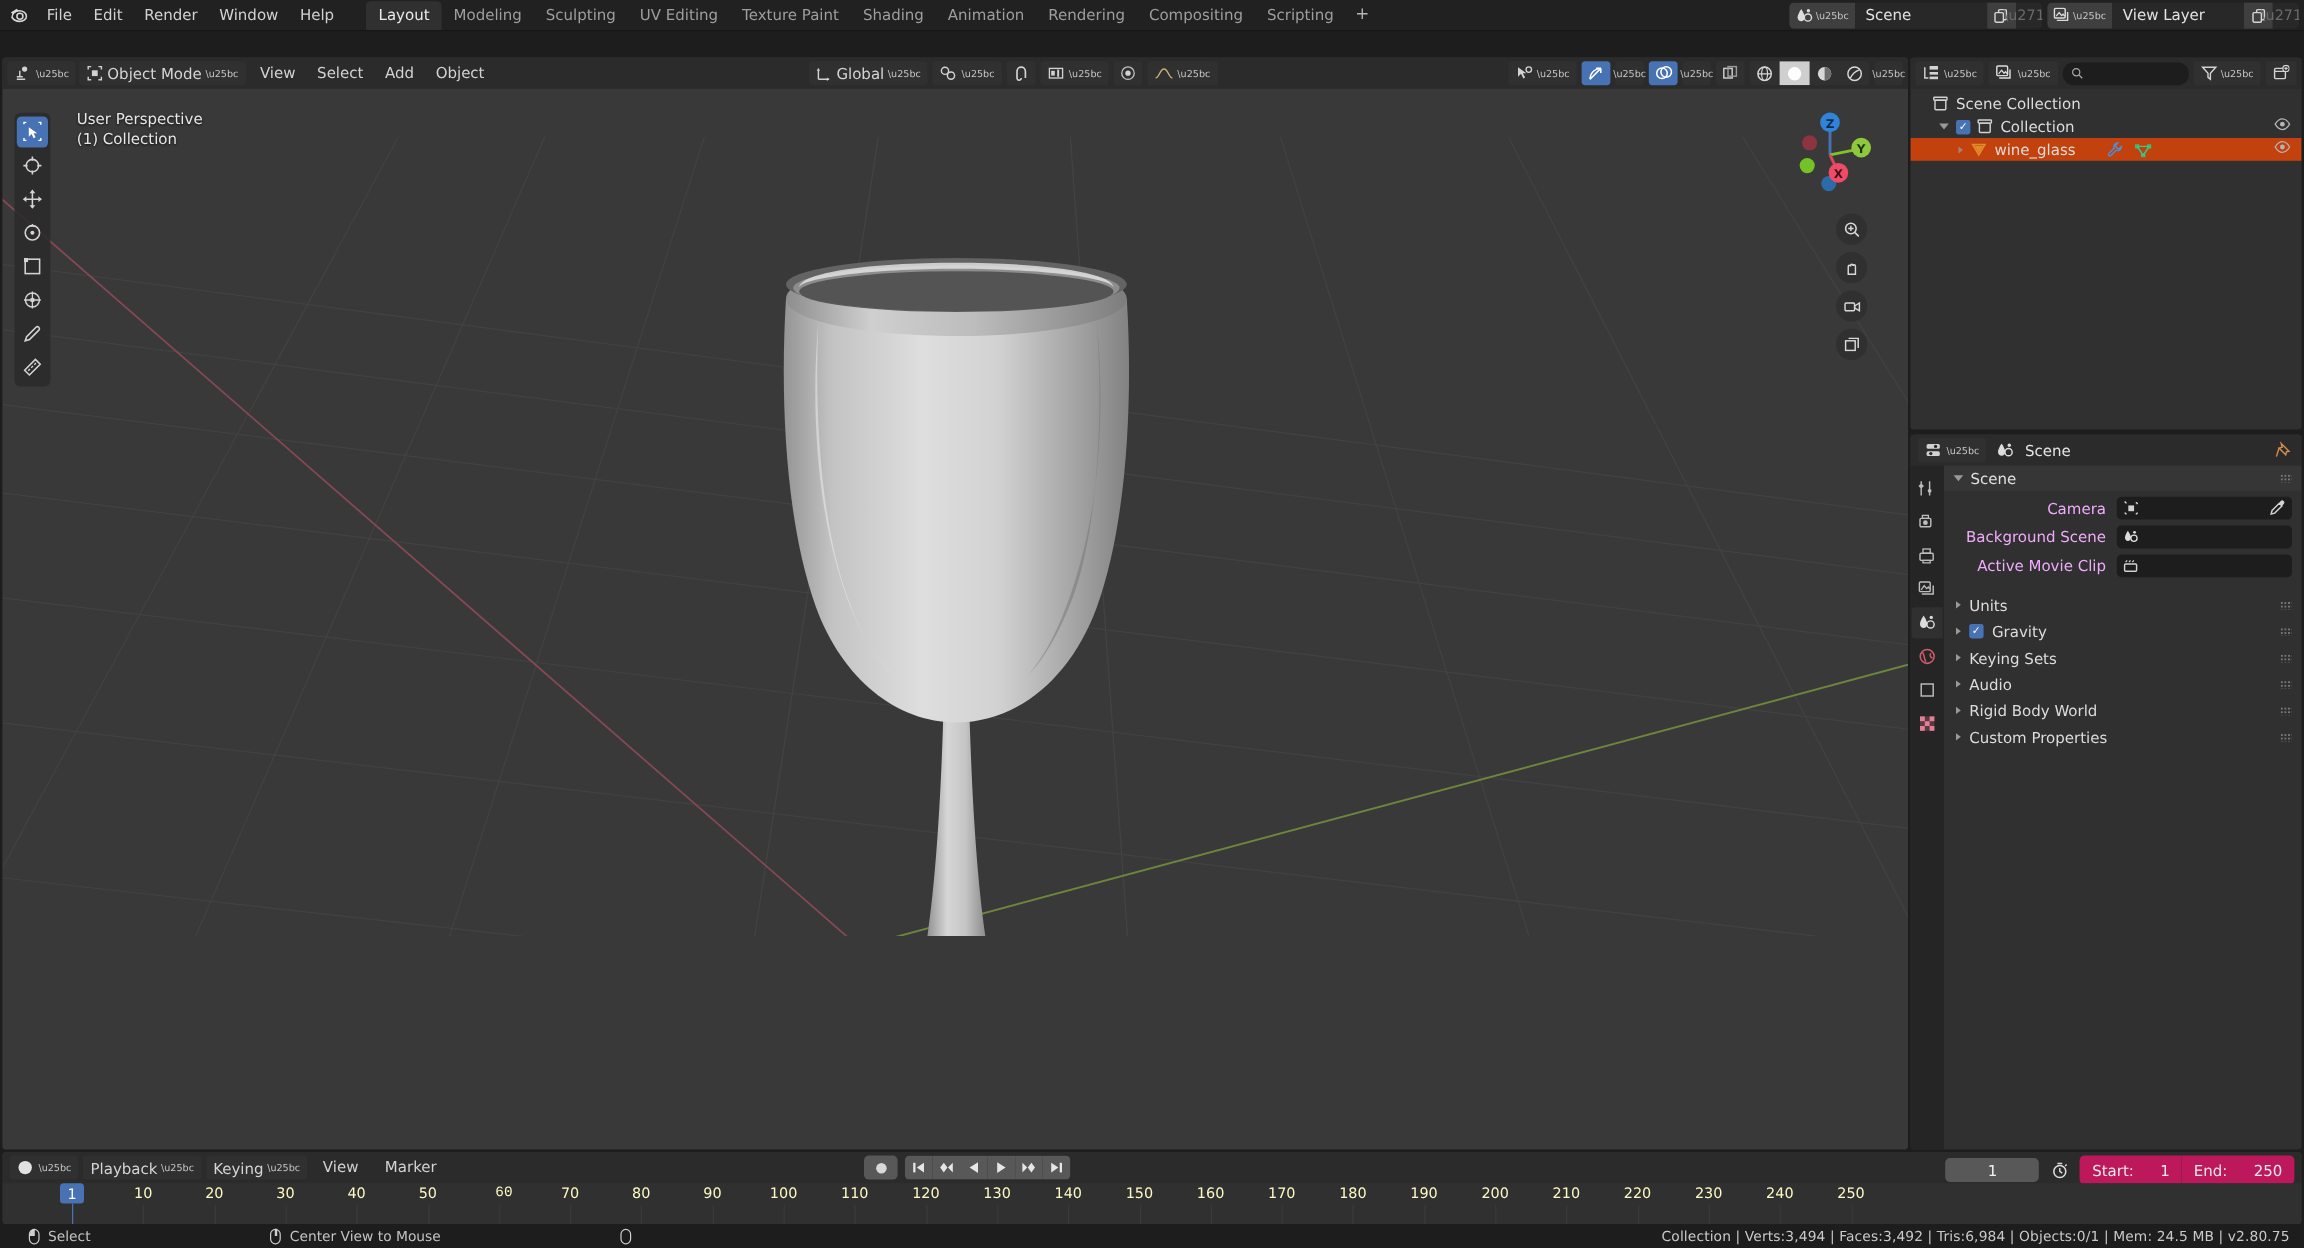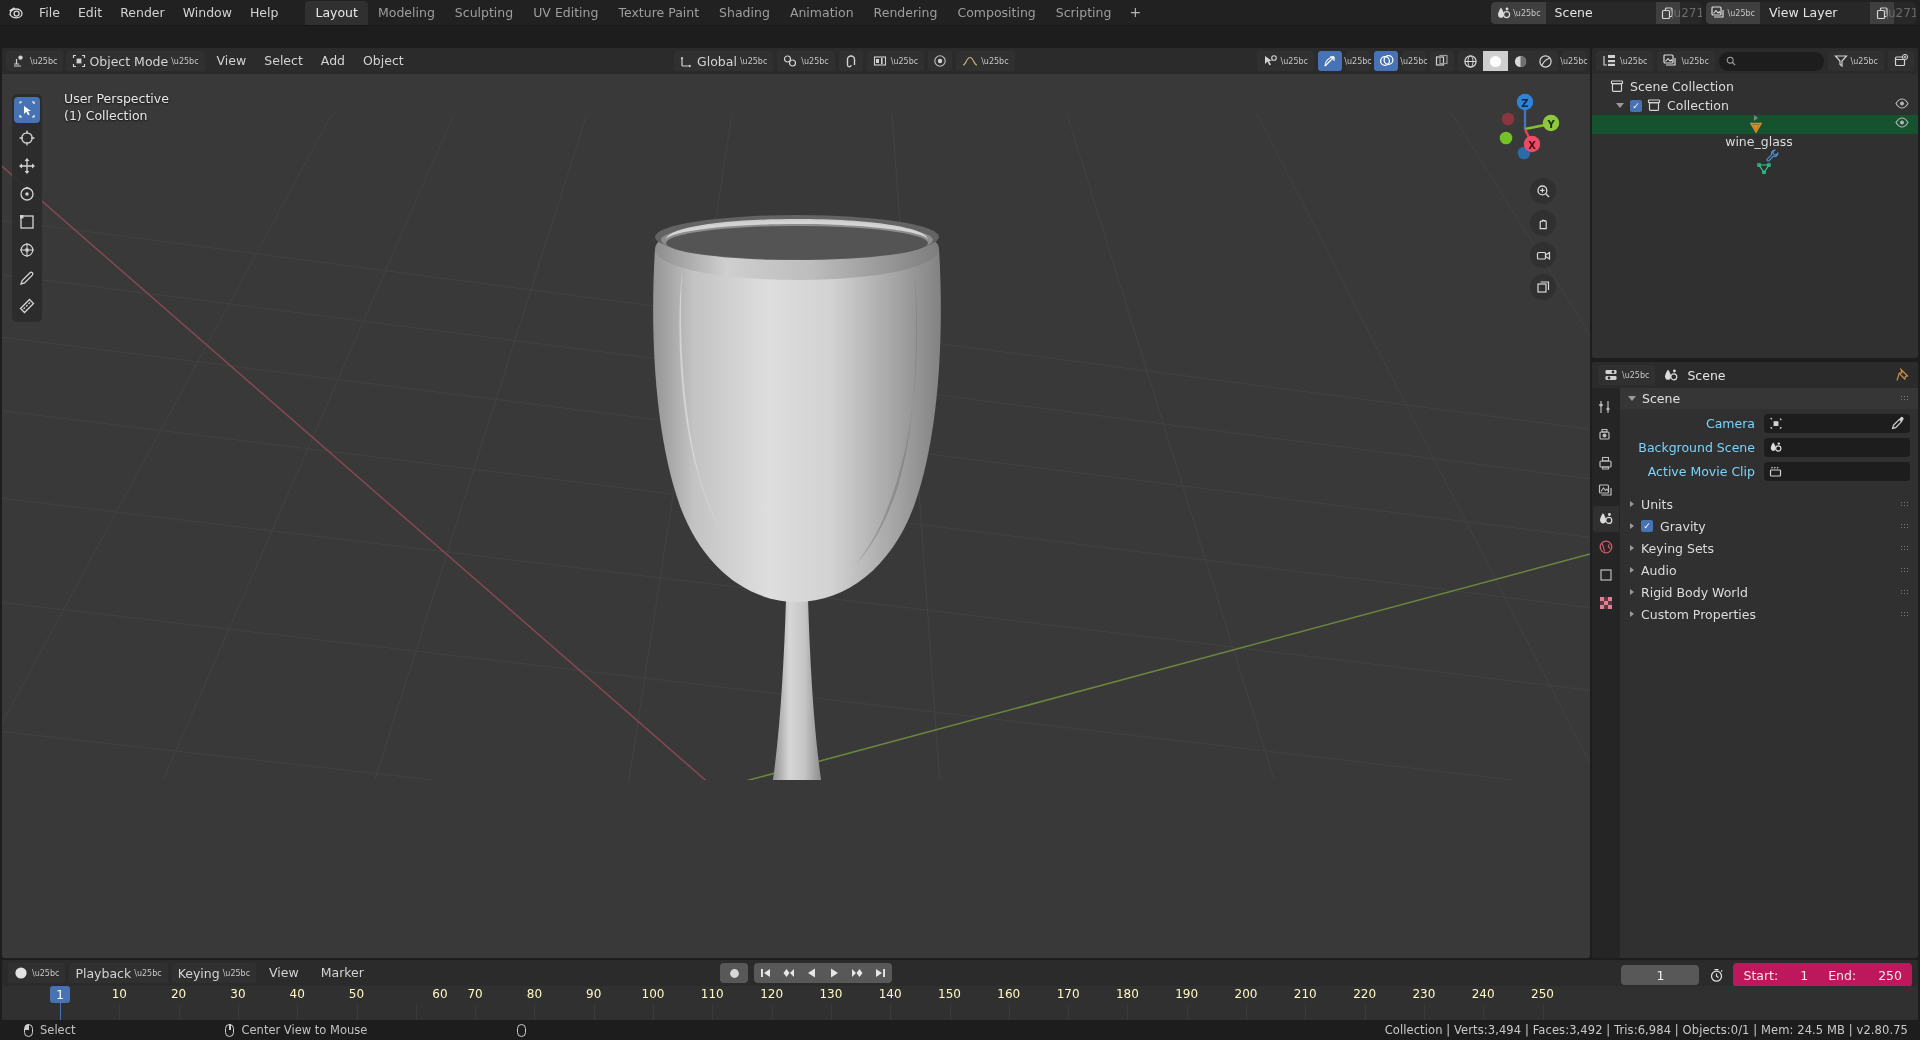--- a/index.html
+++ b/index.html
@@ -110,21 +110,21 @@
             background: #2e2e2ecc; display: flex; align-items: center; justify-content: center; z-index: 4; }
 
   
   .outliner { position: absolute; right: 2px; top: 0; width: 326px; height: 310px;
               background: #303030; border-radius: 3px; overflow: hidden; }
   .ol-header { height: 26px; background: #2b2b2b; display: flex; align-items: center; padding: 0 4px; gap: 4px; }
   .ol-search { flex: 1; height: 19px; background: #1d1d1d; border-radius: 9px; display: flex;
                align-items: center; padding: 0 7px; gap: 5px; }
   .ol-body { padding-top: 3px; font-size: 12.5px; }
   .ol-row { height: 19px; display: flex; align-items: center; padding-left: 8px; position: relative; color: #dcdcdc; }
-  .ol-row.alt { background: #14532d; flex-direction: column; }
+  .ol-row.alt { background: #c2410c; }
   .ol-eye { position: absolute; right: 9px; top: 2px; }
   .tri { width: 0; height: 0; border-left: 4px solid #9a9a9a; border-top: 3.5px solid transparent;
          border-bottom: 3.5px solid transparent; }
   .tri.down { border-left: 4px solid transparent; border-right: 4px solid transparent;
               border-top: 5px solid #9a9a9a; border-bottom: 0; }
   .cbx { width: 12px; height: 12px; background: #4772b3; border-radius: 2px; display: flex;
          align-items: center; justify-content: center; color: #fff; font-size: 9px; }
 
   
   .props { position: absolute; right: 2px; top: 314px; width: 326px; bottom: 0;
@@ -136,21 +136,21 @@
   .pr-tab { width: 26px; height: 26px; display: flex; align-items: center; justify-content: center;
             border-radius: 3px 0 0 3px; }
   .pr-tab.active { background: #303030; }
   .pr-body { position: absolute; left: 28px; top: 26px; right: 0; bottom: 0; overflow: hidden; }
   .pr-panelhdr { height: 21px; background: #363636; display: flex; align-items: center; gap: 6px;
                  padding-left: 8px; font-size: 12.5px; color: #e0e0e0; position: relative; }
   .grip { position: absolute; right: 8px; top: 7px; width: 10px; height: 7px;
           background-image: radial-gradient(#878787 0.8px, transparent 0.9px);
           background-size: 3px 3px; opacity: .85; }
   .pr-row { height: 21px; display: flex; align-items: center; margin: 3px 8px 0 0; }
-  .pr-label { width: 144px; text-align: right; padding-right: 9px; font-size: 12.5px; color: #7dd3fc; }
+  .pr-label { width: 144px; text-align: right; padding-right: 9px; font-size: 12.5px; color: #f0abfc; }
   .pr-field { flex: 1; height: 19px; background: #1d1d1d; border-radius: 4px; display: flex;
               align-items: center; padding: 0 5px; gap: 6px; position: relative; }
   .pr-field .eyedrop { position: absolute; right: 5px; top: 2px; }
   .pr-closed { height: 20px; display: flex; align-items: center; gap: 7px; padding-left: 10px;
                font-size: 12.5px; color: #dcdcdc; position: relative; margin-top: 2px; }
 
   
   .timeline { position: absolute; left: 2px; right: 2px; bottom: 20px; height: 60px;
               background: #303030; border-radius: 3px; overflow: hidden; }
   .tl-header { height: 26px; background: #2b2b2b; display: flex; align-items: center;
@@ -959,21 +959,21 @@
         <div class="tick" style="left: 117.3px;">10</div>
         <div class="gridline" style="left: 117.3px;"></div>
         <div class="tick" style="left: 176.6px;">20</div>
         <div class="gridline" style="left: 176.6px;"></div>
         <div class="tick" style="left: 235.9px;">30</div>
         <div class="gridline" style="left: 235.9px;"></div>
         <div class="tick" style="left: 295.2px;">40</div>
         <div class="gridline" style="left: 295.2px;"></div>
         <div class="tick" style="left: 354.5px;">50</div>
         <div class="gridline" style="left: 354.5px;"></div>
-        <div class="tick" style="left: 438px;">60</div>
+        <div class="tick" style="left: 418px; font-family: Liberation Mono, monospace;">60</div>
         <div class="gridline" style="left: 413.8px;"></div>
         <div class="tick" style="left: 473.1px;">70</div>
         <div class="gridline" style="left: 473.1px;"></div>
         <div class="tick" style="left: 532.4px;">80</div>
         <div class="gridline" style="left: 532.4px;"></div>
         <div class="tick" style="left: 591.7px;">90</div>
         <div class="gridline" style="left: 591.7px;"></div>
         <div class="tick" style="left: 651px;">100</div>
         <div class="gridline" style="left: 651px;"></div>
         <div class="tick" style="left: 710.3px;">110</div>

